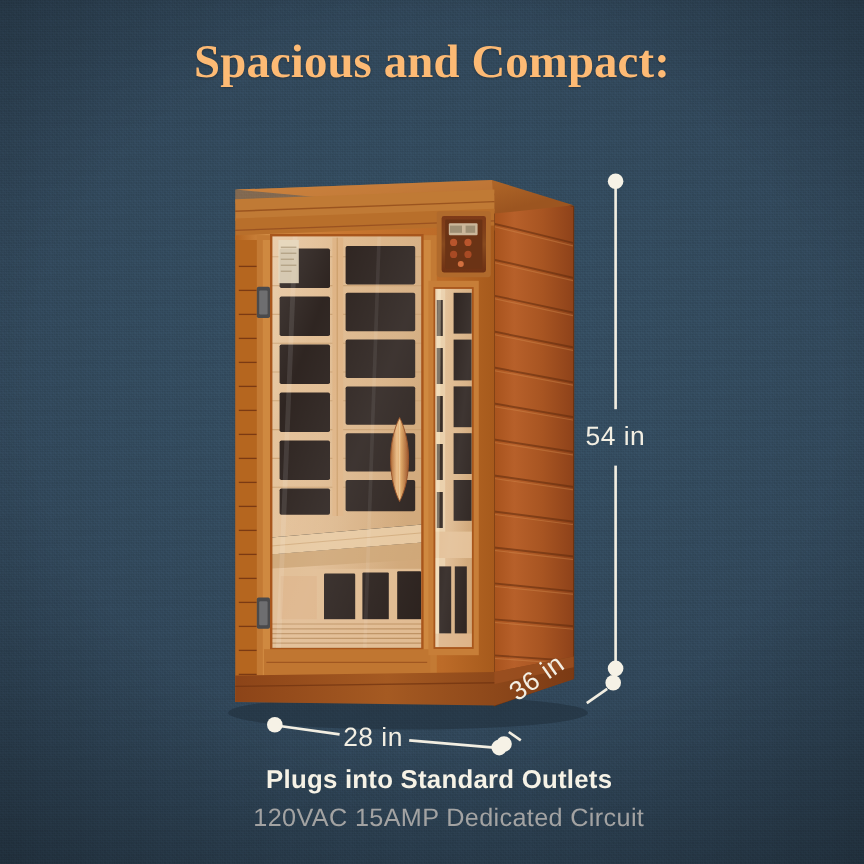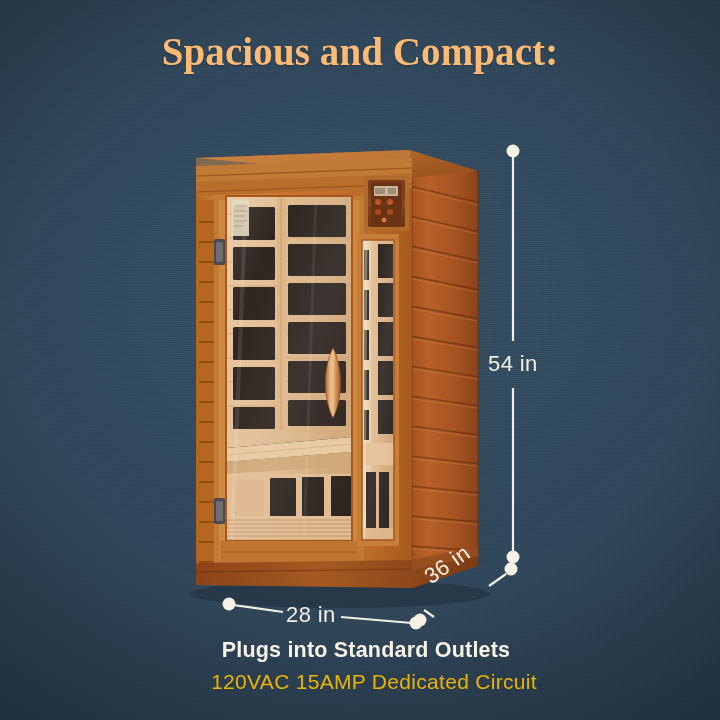--- a/index.html
+++ b/index.html
@@ -78,21 +78,21 @@
   #footer-main {
     font-size: 21.5px;
     font-weight: bold;
     color: #f6f2e6;
     letter-spacing: .2px;
     margin: 0;
   }
   #footer-sub {
     font-size: 21px;
     font-weight: 300;
-    color: #eab308;
+    color: #a3a3a3;
     letter-spacing: .3px;
     margin: 7px 0 0 0;
     padding-left: 16px;
   }
 
   
   #dim-layer {
     position: absolute;
     inset: 0;
     z-index: 25;

